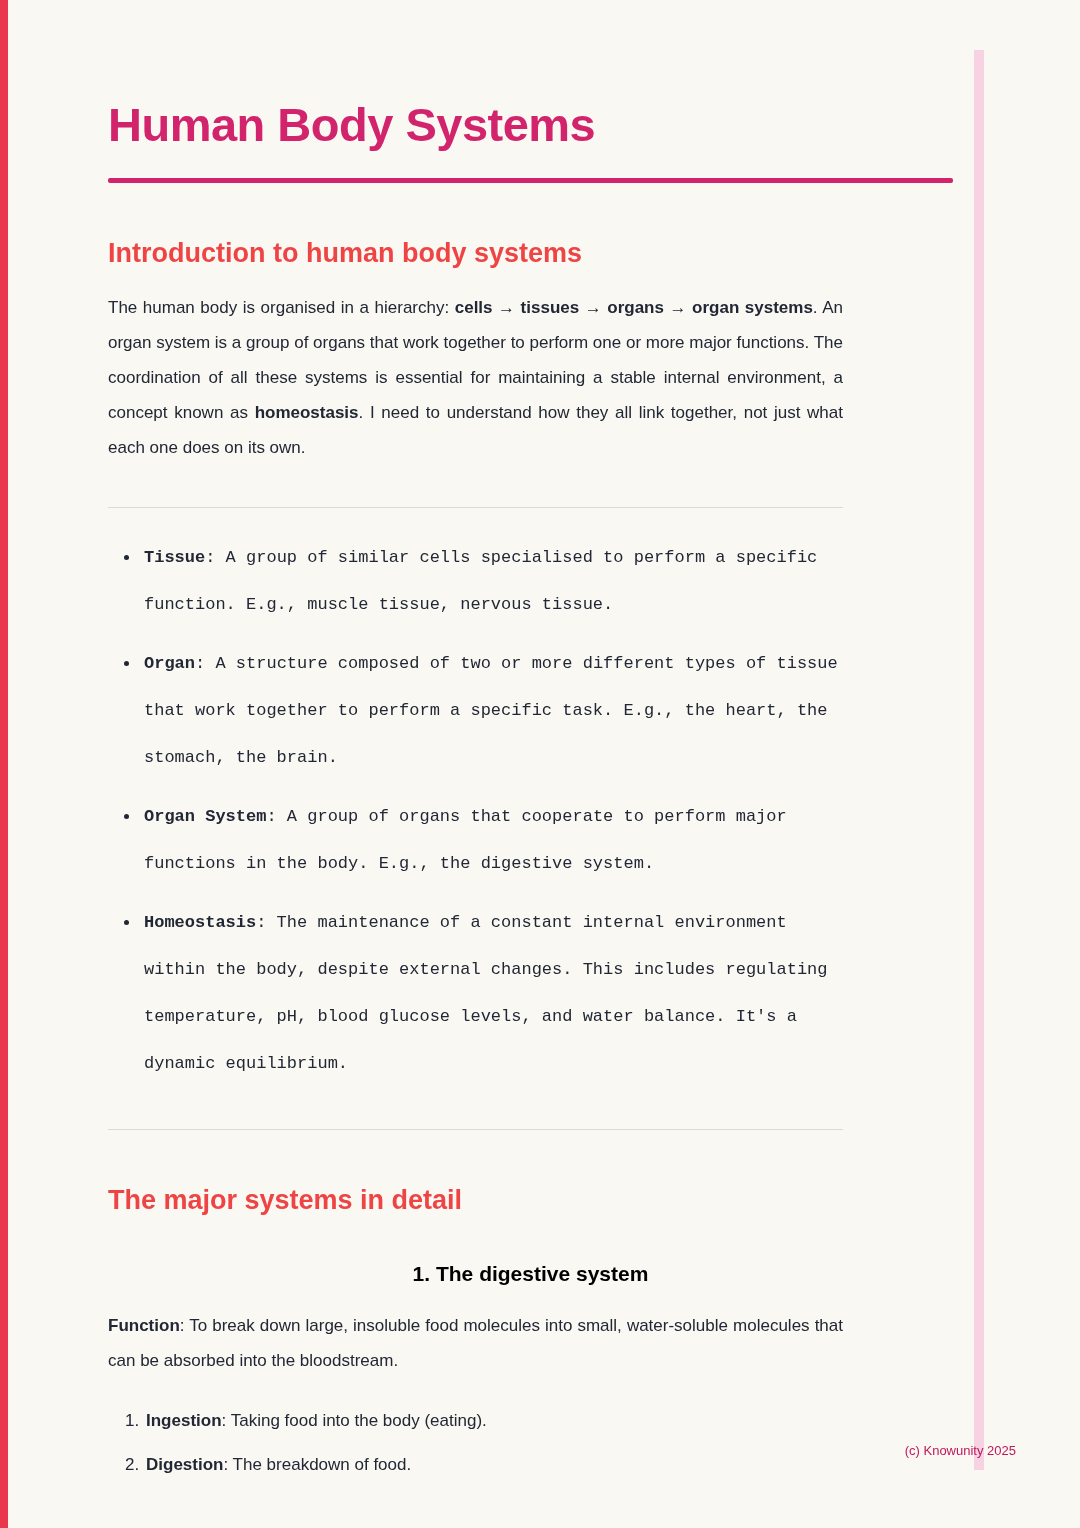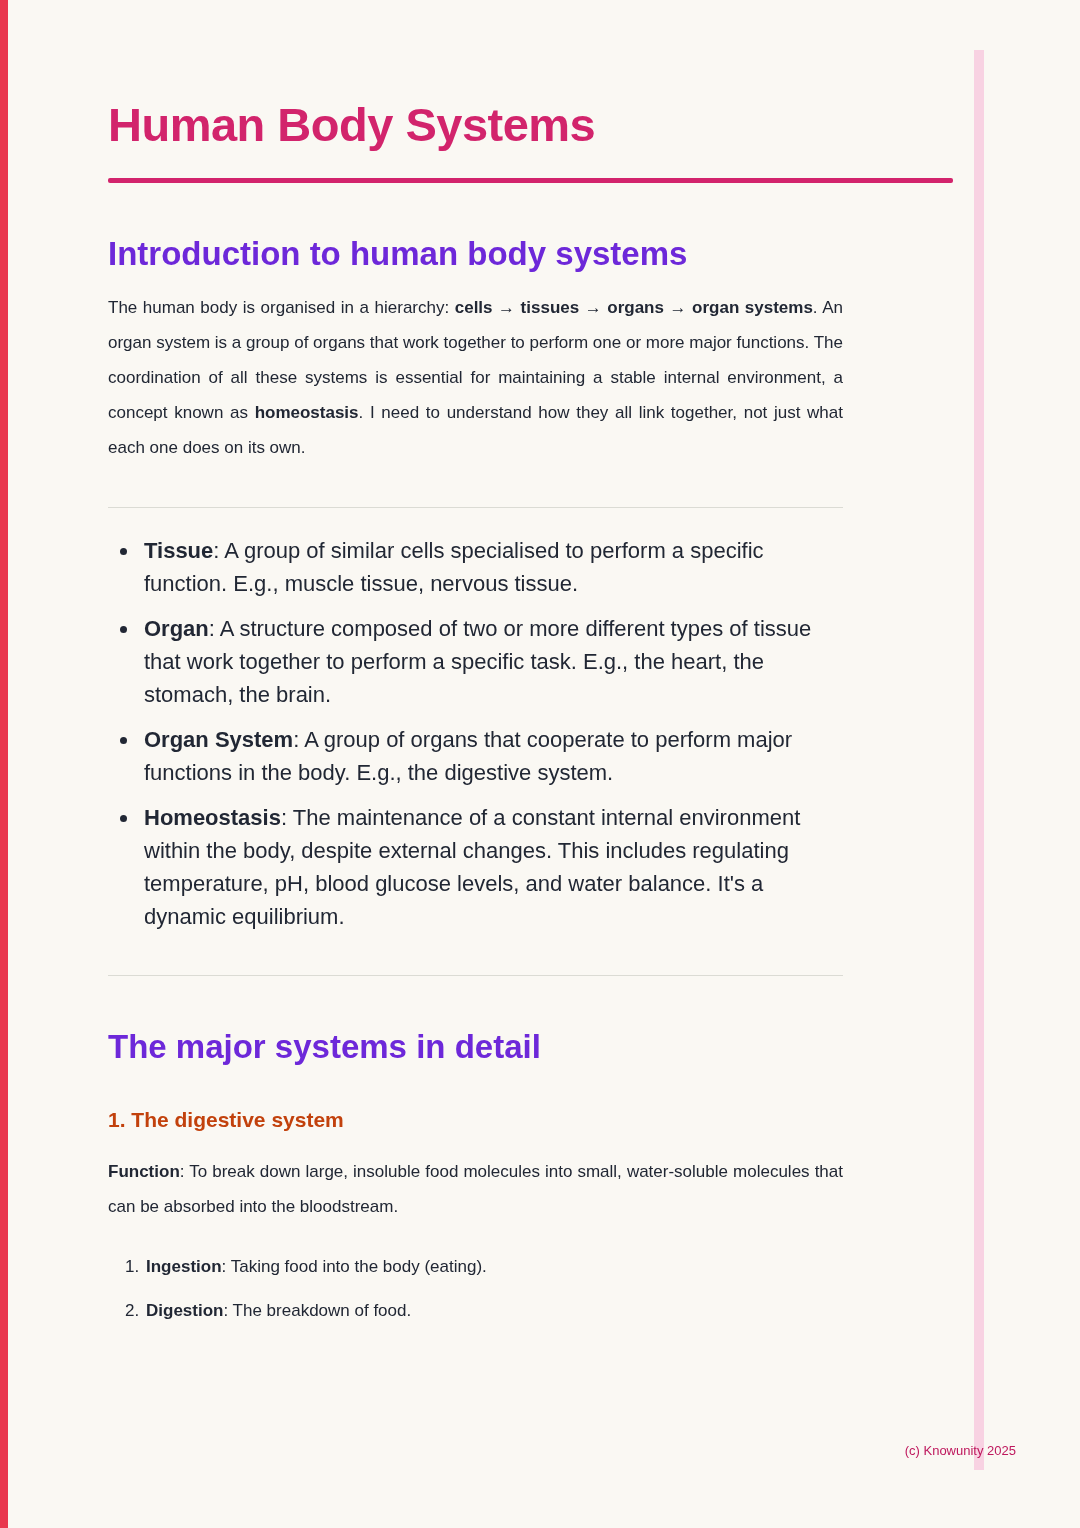--- a/index.html
+++ b/index.html
@@ -25,43 +25,44 @@
   }
   .doc-title {
     font-size:47px; font-weight:800; color:#D2246C;
     letter-spacing:-0.5px; line-height:54px;
   }
   .title-rule {
     height:5px; background:#D2246C; border:none;
     margin-top:26px; width:845px; border-radius:2px;
   }
   h2.section {
-    font-size:33px; font-weight:700; color:#6d28d9;
+    font-size:27px; font-weight:700; color:#ef4444;
     margin-top:56px; line-height:29px;
   }
   .para {
     width:735px; font-size:17px; line-height:35px;
     text-align:justify; margin-top:22px;
   }
   strong { font-weight:700; }
   .divider {
     border:none; border-top:1px solid #DBDBD4;
     width:735px; margin:42px 0 0 0;
   }
   ul.terms {
     margin-top:26px; width:735px; padding-left:32px;
     list-style:disc;
   }
   ul.terms > li {
-    font-size:22px; line-height:33px; margin-bottom:12px;
+    font-size:17px; line-height:47px; margin-bottom:12px;
     padding-left:4px;
+    font-family:Liberation Mono, monospace;
   }
   h3.sub {
-    font-size:21px; font-weight:700; color:#c2410c;
-    margin-top:46px; line-height:25px;
+    font-size:21px; font-weight:700; color:#000000;
+    margin-top:46px; line-height:25px;text-align:center;
   }
   .process-label {
     font-size:17px; font-weight:700; margin-top:34px; color:#1E2430;
   }
   ol.steps {
     margin-top:26px; width:735px; padding-left:36px;
     list-style:decimal;
   }
   ol.steps > li {
     font-size:17px; line-height:33px; margin-bottom:11px;

